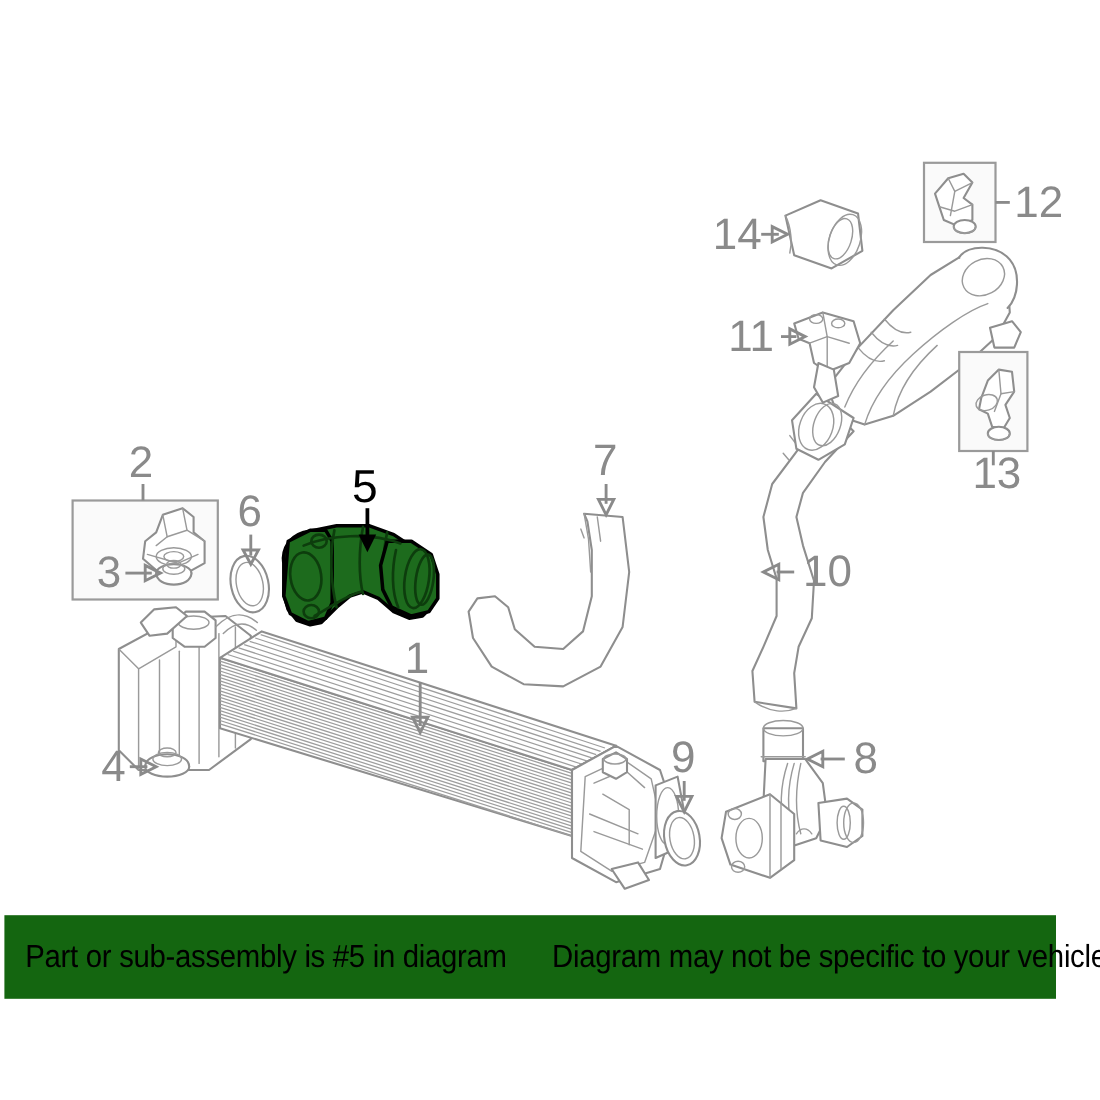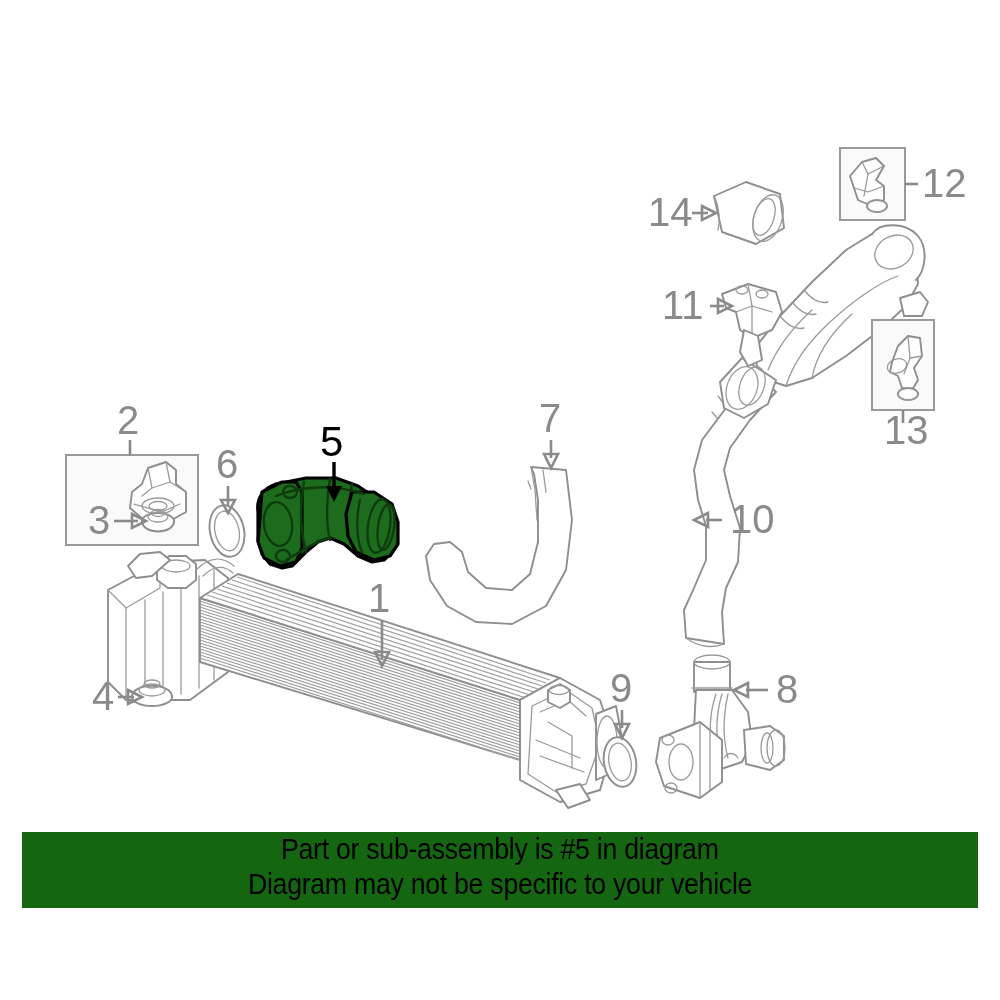--- a/index.html
+++ b/index.html
@@ -80,28 +80,28 @@
   .hl-inner {
     fill: none;
     stroke: #0d3d0d;
     stroke-width: 2.4;
     stroke-linejoin: round;
     stroke-linecap: round;
   }
   
   #notice-banner {
     position: absolute;
-    left: 22px;
+    left: 4px;
     top: 832px;
     width: 956px;
     height: 76px;
     background: #146610;
     box-sizing: border-box;
     display: flex;
-    flex-direction: column;
+    flex-direction: row;
     align-items: center;
     justify-content: flex-start;
   }
   .banner-line {
     color: #000000;
     font-family: "Liberation Sans", sans-serif;
     font-size: 29px;
     line-height: 35px;
     letter-spacing: -0.3px;
     transform: scaleX(0.92);

